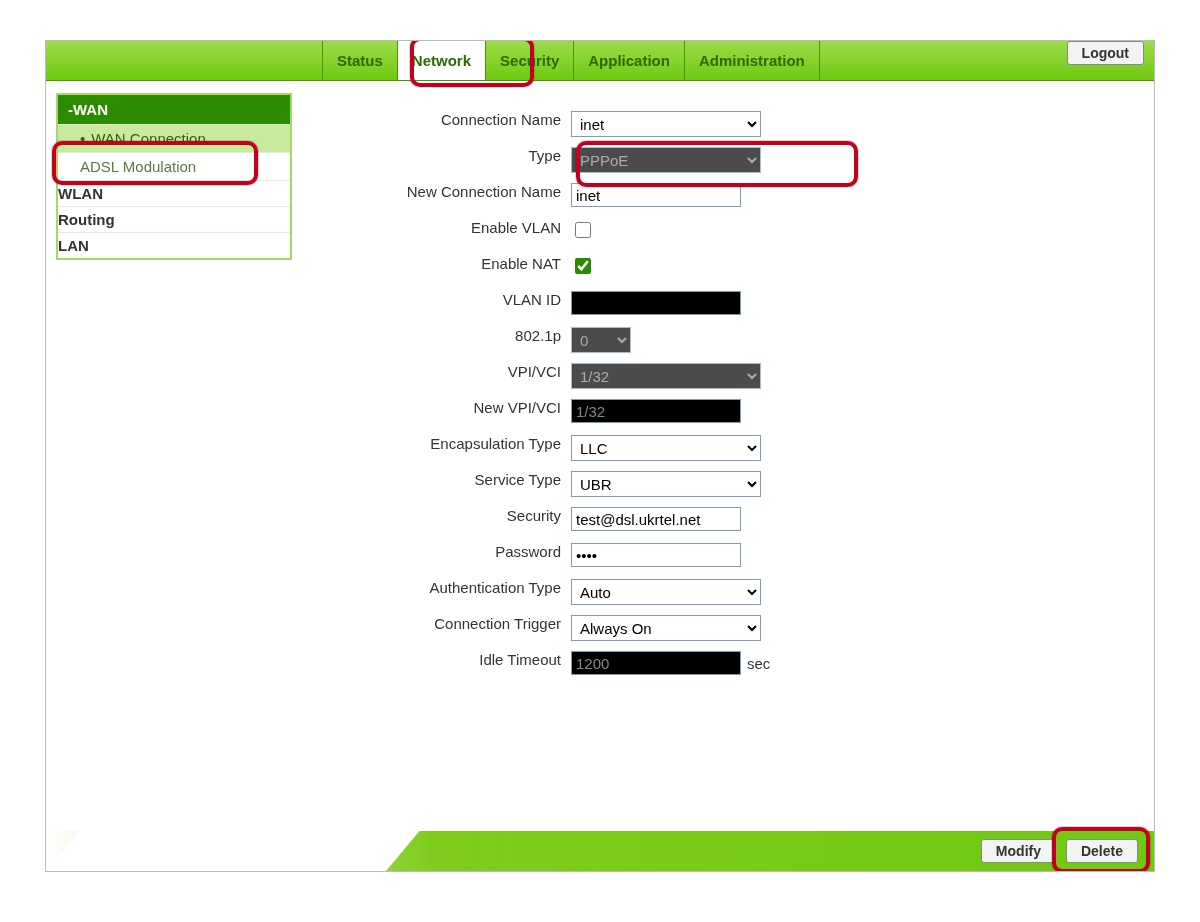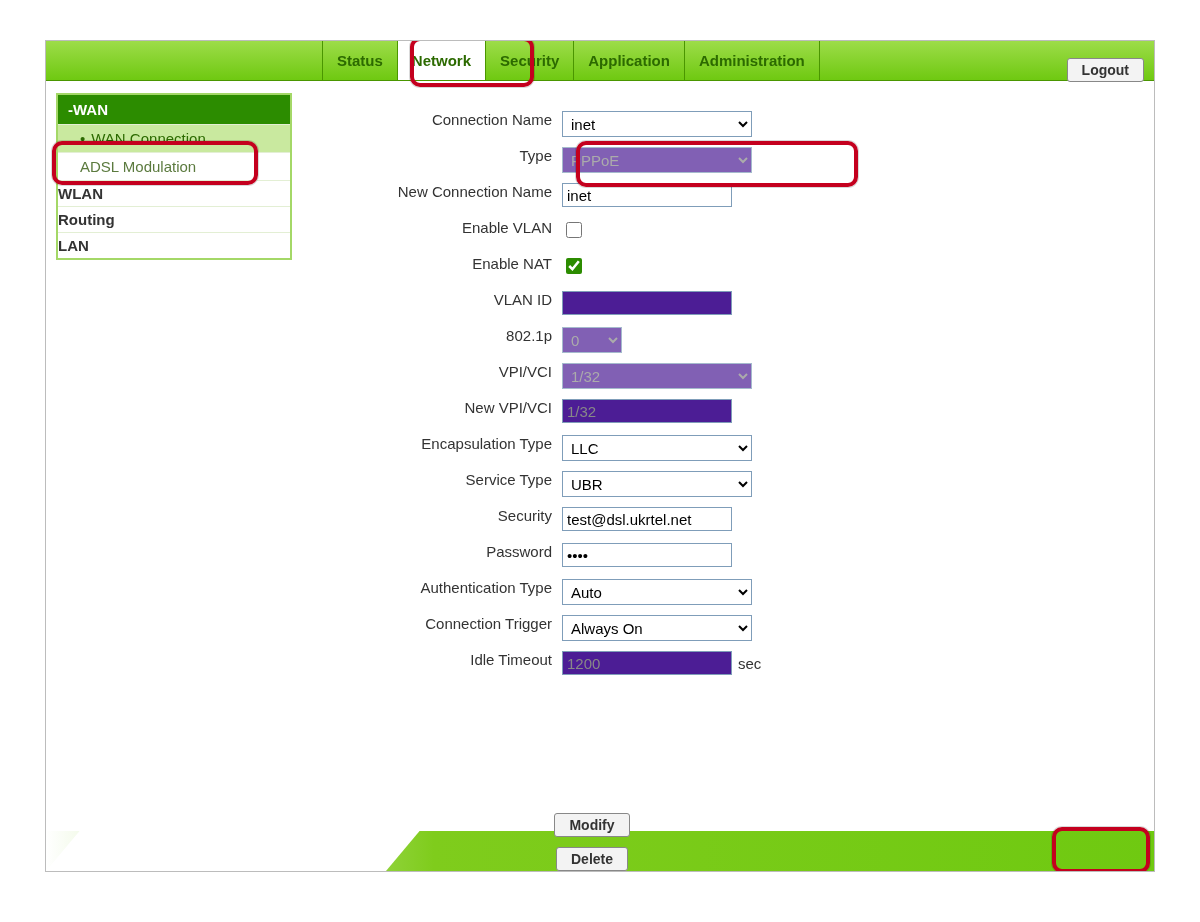--- a/index.html
+++ b/index.html
@@ -51,38 +51,39 @@
   .topbar .tab:first-child {
     border-left: 1px solid #4a9600;
   }
   .topbar .tab.active {
     background: #ffffff;
     color: #2c6a00;
   }
   .topbar .logout {
     position: absolute;
     right: 10px;
-    top: 17px;
+    top: 0;
   }
   button.std {
     background: #f3f3f3;
     border: 1px solid #888;
     border-radius: 3px;
     padding: 3px 14px;
     font-size: 14px;
     font-family: inherit;
     font-weight: bold;
     color: #333;
     cursor: pointer;
   }
   
   .body-area {
     display: flex;
     height: calc(100% - 40px - 40px);
     position: relative;
+    gap: 9px;
   }
   
   .sidebar {
     width: 232px;
     margin: 12px 0 0 10px;
     border: 2px solid #a4d867;
     background: #fff;
     font-size: 15px;
     align-self: flex-start;
   }
@@ -148,21 +149,21 @@
     font-size: 15px;
     height: 24px;
     box-sizing: border-box;
     border: 1px solid #7f9db9;
     background: #fff;
     padding: 0 4px;
   }
   .form-row select { height: 26px; }
   .form-row select[disabled],
   .form-row input[disabled] {
-    background: #4c1d95;
+    background: #000000;
     color: #888;
   }
   .w-md { width: 190px; }
   .w-sm { width: 170px; }
   .w-xs { width: 60px; }
   .chk {
     width: 16px;
     height: 16px;
     accent-color: #2c8c00;
   }
@@ -177,21 +178,20 @@
     right: 0;
     bottom: 0;
     height: 40px;
     background: linear-gradient(to right, #ffffff 0%, #7fcc1c 35%, #6fc911 100%);
     display: flex;
     align-items: center;
     justify-content: flex-end;
     padding-right: 16px;
     box-sizing: border-box;
     gap: 10px;
-    flex-direction: column;
   }
   .footer::before {
     content: "";
     position: absolute;
     left: 0;
     top: -10px;
     width: 340px;
     height: 50px;
     background: #ffffff;
     transform: skewX(-40deg);

